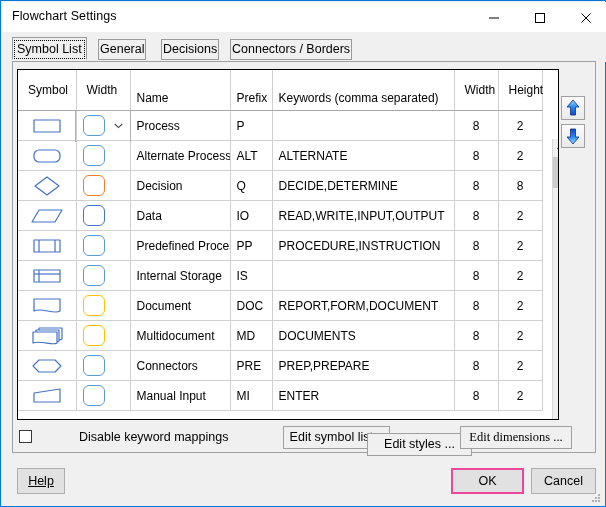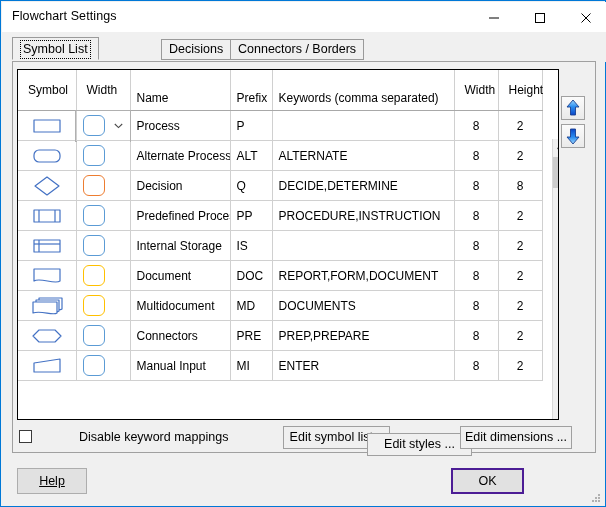--- a/index.html
+++ b/index.html
@@ -37,21 +37,21 @@
   #tabstrip{
     position:absolute;left:1px;top:31px;width:604px;height:30px;
     background:#f0f0f0;
   }
   .tab{
     position:absolute;top:7px;height:21px;
     box-sizing:border-box;
     border:1px solid #9a9a9a;
     background:#f0f0f0;
     font-size:12.5px;line-height:19px;
-    padding:0 7px;white-space:nowrap;
+    padding:0 1px;white-space:nowrap;
     cursor:default;
   }
   .tab.active{
     top:5px;height:23px;line-height:21px;
     background:#f0f0f0;border-bottom-color:#f0f0f0;
     z-index:3;
   }
   .tab.active .tablabel{
     border:1px dotted #000;padding:0 2px;display:inline-block;line-height:17px;
     position:relative;top:1px;
@@ -159,30 +159,30 @@
   }
   #chk-label{vertical-align:middle;font-size:12.5px;margin-left:40px;}
   .pbtn{
     position:absolute;height:23px;box-sizing:border-box;
     border:1px solid #a0a0a0;background:#f0f0f0;
     font-size:12.5px;line-height:21px;text-align:center;
     cursor:default;white-space:nowrap;color:#000;
   }
   #btn-editsym{left:250px;top:425px;width:107px;margin-left:32px;}
   #btn-editsty{left:366px;top:432px;width:105px;}
-  #btn-editdim{left:459px;top:425px;width:112px;}
+  #btn-editdim{left:459px;top:425px;width:112px;font-family:Liberation Serif, serif;}
   
   .fbtn{
     position:absolute;height:26px;box-sizing:border-box;
     border:1px solid #adadad;background:#e1e1e1;
     font-size:12.5px;line-height:24px;text-align:center;
     cursor:default;color:#000;
   }
-  #btn-help{left:16px;top:467px;width:70px;text-decoration:underline;}
-  #btn-ok{left:450px;top:467px;width:73px;border:2px solid #4c1d95;background:#e1e1e1;line-height:22px;}
+  #btn-help{left:16px;top:467px;width:48px;text-decoration:underline;}
+  #btn-ok{left:450px;top:467px;width:73px;border:2px solid #ec4899;background:#e1e1e1;line-height:22px;}
   #btn-cancel{left:530px;top:467px;width:65px;}
   #gripper{position:absolute;right:3px;bottom:2px;width:12px;height:12px;}
 </style>
 </head>
 <body>
 
 <div id="window">
 
   <div id="titlebar">
     <div id="title-text">Flowchart Settings</div>
@@ -201,20 +201,23 @@
       <svg width="12" height="12" viewBox="0 0 12 12">
         <line x1="1.5" y1="1.5" x2="10.5" y2="10.5" stroke="#000" stroke-width="1"></line>
         <line x1="10.5" y1="1.5" x2="1.5" y2="10.5" stroke="#000" stroke-width="1"></line>
       </svg>
     </div>
   </div>
 
   <div id="tabstrip">
     <div class="tab active" style="left:10px;">
       <span class="tablabel">Symbol List</span>
+    </div>
+    <div class="tab" style="left:96px;">
+      <span>General</span>
     </div>
     <div class="tab" style="left:159px;">
       <span>Decisions</span>
     </div>
     <div class="tab" style="left:228px;">
       <span>Connectors / Borders</span>
     </div>
   </div>
 
   <div id="panel"></div>
@@ -279,20 +282,33 @@
             <td class="stylecell"><span class="swatch" style="border-color:#ed7d31"></span></td>
             <td>Decision</td>
             <td>Q</td>
             <td class="">DECIDE,DETERMINE</td>
             <td class="ctr">8</td>
             <td class="ctr">8</td>
           </tr>
           <tr>
             <td class="ctr">
               <svg class="symsvg" width="40" height="22" viewBox="0 0 40 22">
+                <polygon points="12,5 35,5 28,17 5,17" fill="none" stroke="#4472c4" stroke-width="1.2" stroke-linejoin="round"></polygon>
+              </svg>
+            </td>
+            <td class="stylecell"><span class="swatch" style="border-color:#4472c4"></span></td>
+            <td>Data</td>
+            <td>IO</td>
+            <td class="">READ,WRITE,INPUT,OUTPUT</td>
+            <td class="ctr">8</td>
+            <td class="ctr">2</td>
+          </tr>
+          <tr>
+            <td class="ctr">
+              <svg class="symsvg" width="40" height="22" viewBox="0 0 40 22">
                 <rect x="7" y="5" width="26" height="12" fill="none" stroke="#4472c4" stroke-width="1.2" stroke-linejoin="round"></rect>
                 <line x1="12" y1="5" x2="12" y2="17" stroke="#4472c4" stroke-width="1.2"></line>
                 <line x1="28" y1="5" x2="28" y2="17" stroke="#4472c4" stroke-width="1.2"></line>
               </svg>
             </td>
             <td class="stylecell"><span class="swatch" style="border-color:#5b9bd5"></span></td>
             <td>Predefined Process</td>
             <td>PP</td>
             <td class="">PROCEDURE,INSTRUCTION</td>
             <td class="ctr">8</td>
@@ -409,20 +425,21 @@
   <div id="chk-row">
     <span class="checkbox"></span><span id="chk-label">Disable keyword mappings</span>
   </div>
 
   <div class="pbtn" id="btn-editsym">Edit symbol list...</div>
   <div class="pbtn" id="btn-editsty">Edit styles ...</div>
   <div class="pbtn" id="btn-editdim">Edit dimensions ...</div>
 
   <div class="fbtn" id="btn-help">Help</div>
   <div class="fbtn" id="btn-ok">OK</div>
+  <div class="fbtn" id="btn-cancel">Cancel</div>
 
   <svg id="gripper" viewBox="0 0 12 12">
     <g fill="#b0b0b0">
       <rect x="8" y="8" width="2" height="2"></rect>
         <rect x="5" y="8" width="2" height="2"></rect>
         <rect x="2" y="8" width="2" height="2"></rect>
       <rect x="8" y="5" width="2" height="2"></rect>
         <rect x="5" y="5" width="2" height="2"></rect>
       <rect x="8" y="2" width="2" height="2"></rect>
     </g>

